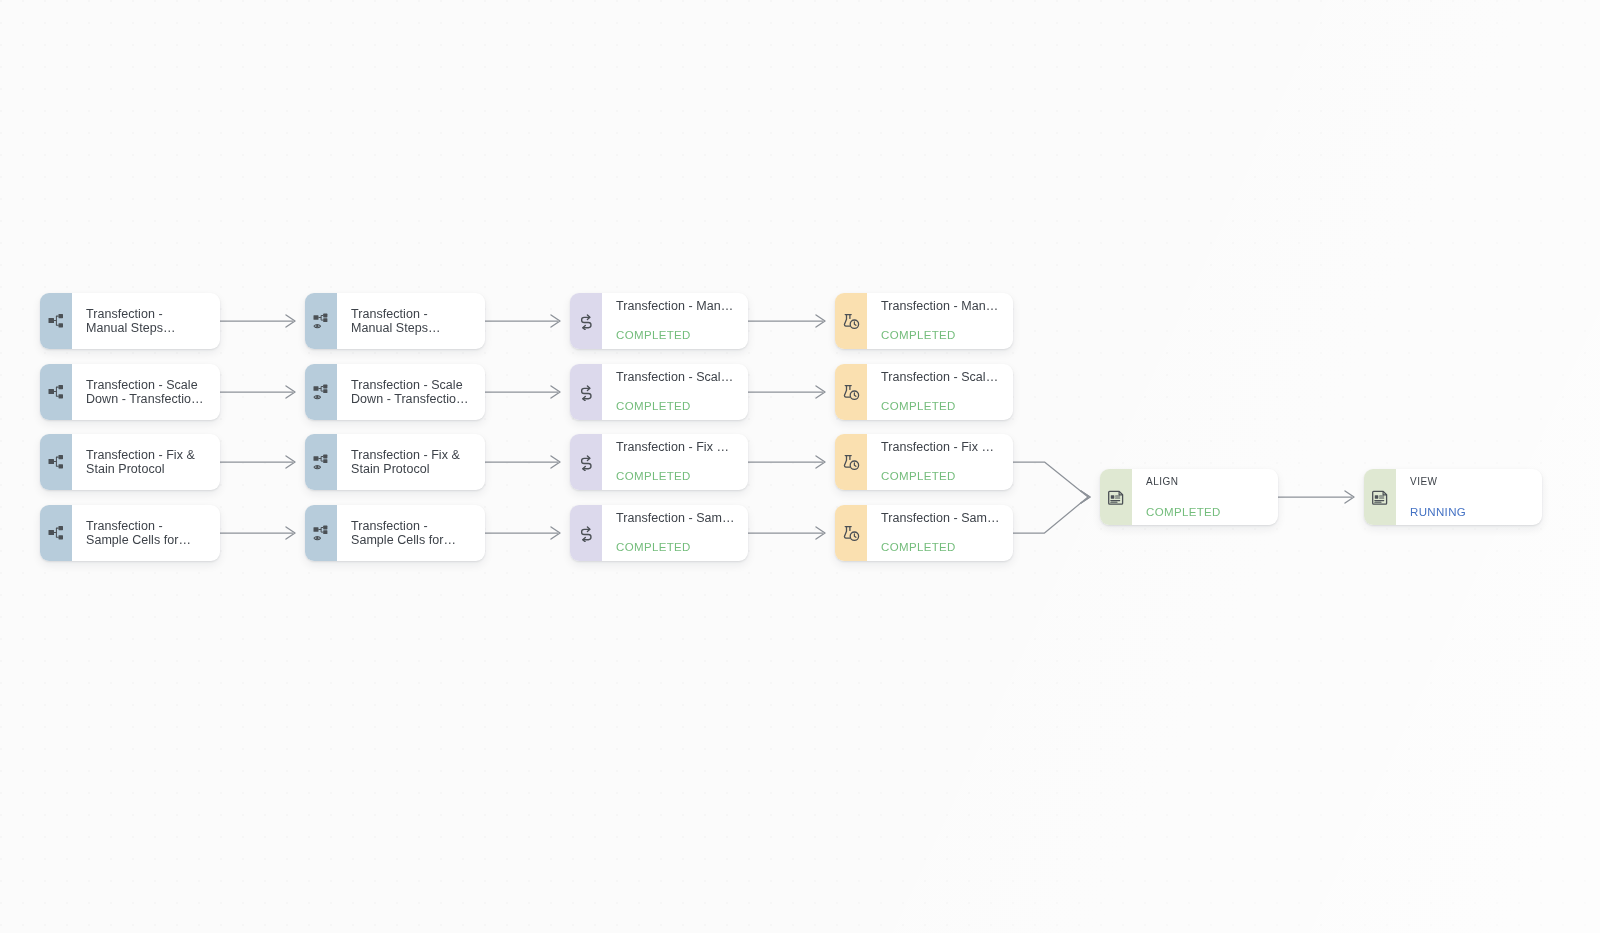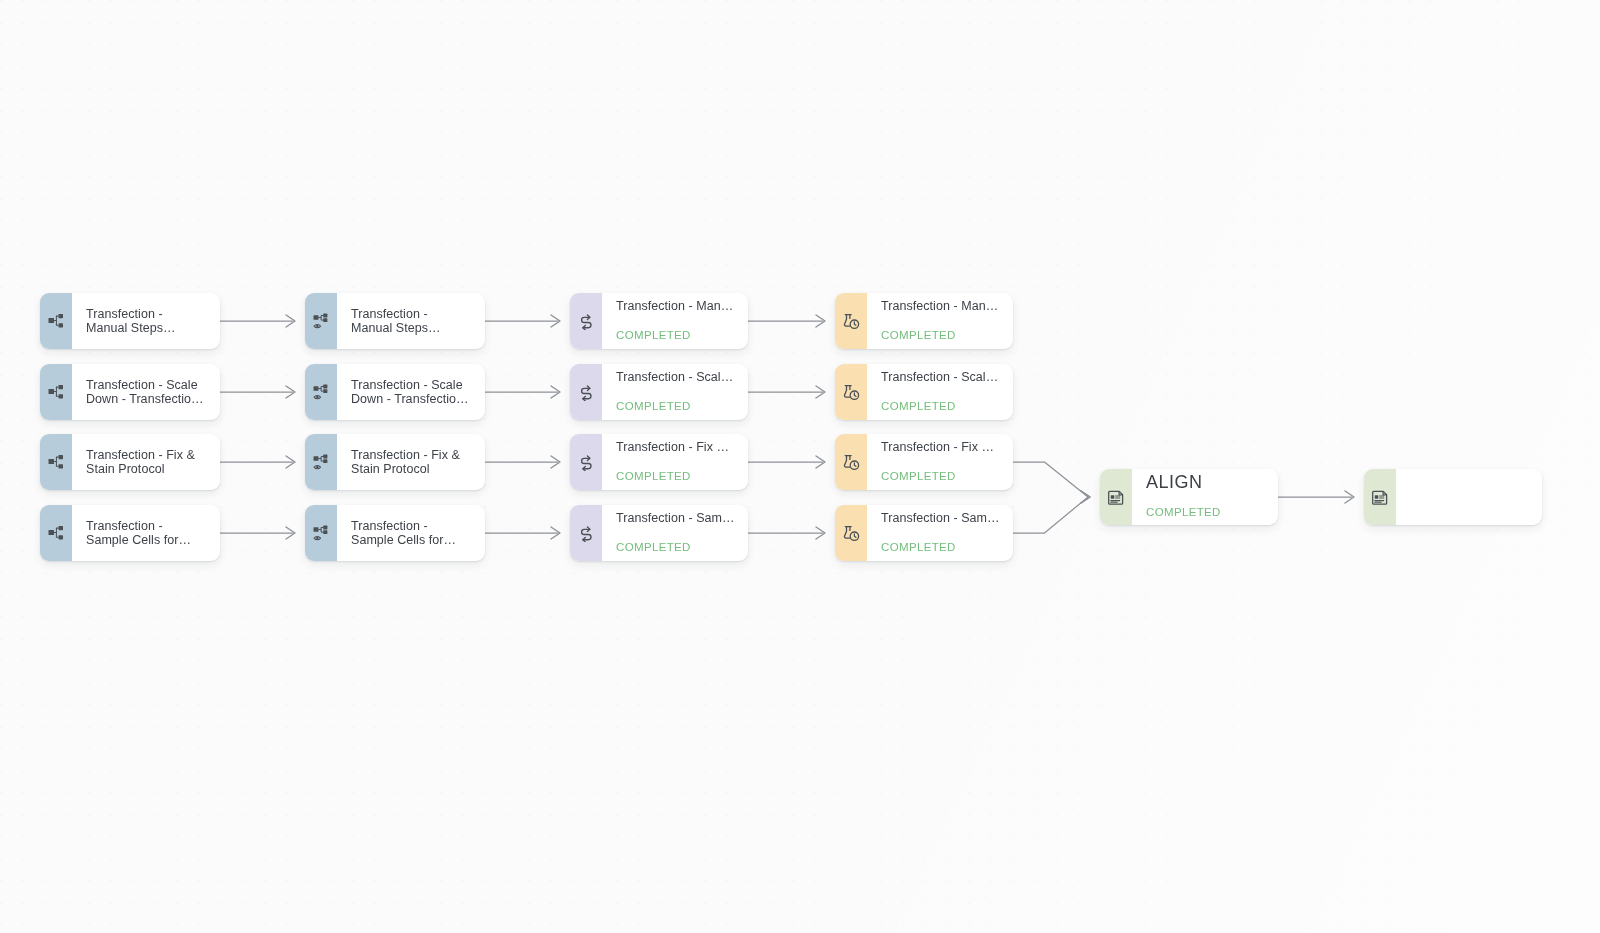--- a/index.html
+++ b/index.html
@@ -108,21 +108,21 @@
   
   .accent-blue    { background: #b7ccdb; }
   .accent-purple  { background: #dcd9ec; }
   .accent-amber   { background: #fae0b0; }
   .accent-green   { background: #dfe8d2; }
 
   .icon-svg { display: block; }
 
   
   .node-title.terminal {
-    font-size: 18px;
+    font-size: 10px;
     line-height: 16px;
     letter-spacing: 0.5px;
     color: #3d4249;
   }
 </style>
 </head>
 <body>
 
 <div id="canvas">
   <svg id="edges" viewBox="0 0 1600 933" xmlns="http://www.w3.org/2000/svg">
@@ -434,15 +434,19 @@
       <div class="node" id="n-view" style="left: 1364px; top: 469px; width: 178px; height: 56px;">
         <div class="node-accent accent-green">
           <svg class="icon-svg" width="17" height="17" viewBox="0 0 17 17">
       <path d="M1.6 2.4 H11.2 L14.6 5.7 V14.3 A0.9 0.9 0 0 1 13.7 15.2 H1.6
                A0.9 0.9 0 0 1 0.7 14.3 V3.3 A0.9 0.9 0 0 1 1.6 2.4 Z" fill="none" stroke="#4b5055" stroke-width="1.3" stroke-linejoin="round"></path>
       <path d="M11.1 2.5 V5.8 H14.4" fill="none" stroke="#4b5055" stroke-width="1.2" stroke-linejoin="round"></path>
       <rect x="2.8" y="6.3" width="3.5" height="3.4" rx="0.4" fill="#4b5055"></rect>
       <path d="M7.6 7.0 H11.7 M7.6 9.0 H11.7 M2.8 11.6 H11.7 M2.8 13.2 H9.0" fill="none" stroke="#4b5055" stroke-width="1.15" stroke-linecap="round"></path>
     </svg>
         </div>
+        <div class="node-body">
+          <div class="node-title terminal">VIEW</div>
+          <div class="node-status status-running">RUNNING</div>
+        </div>
       </div>
     </div>
 </div>
 
 </body></html>

